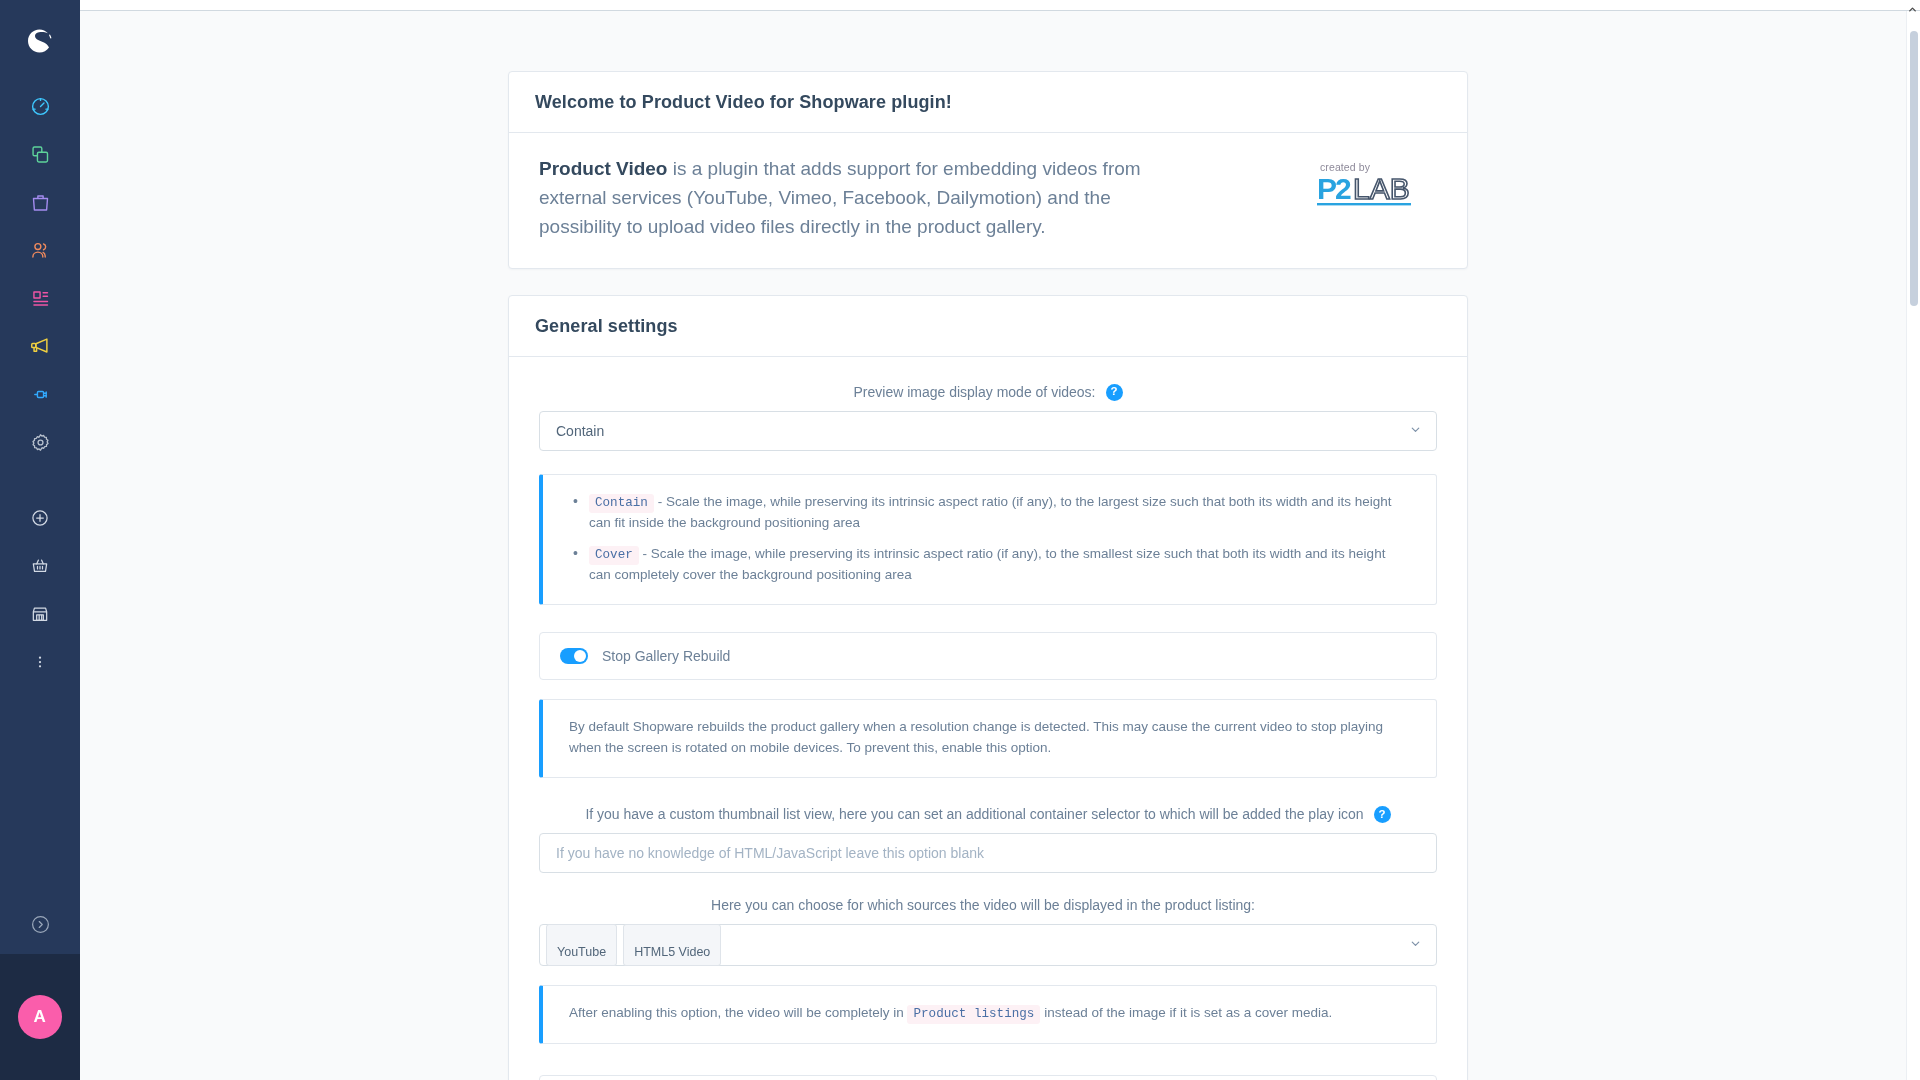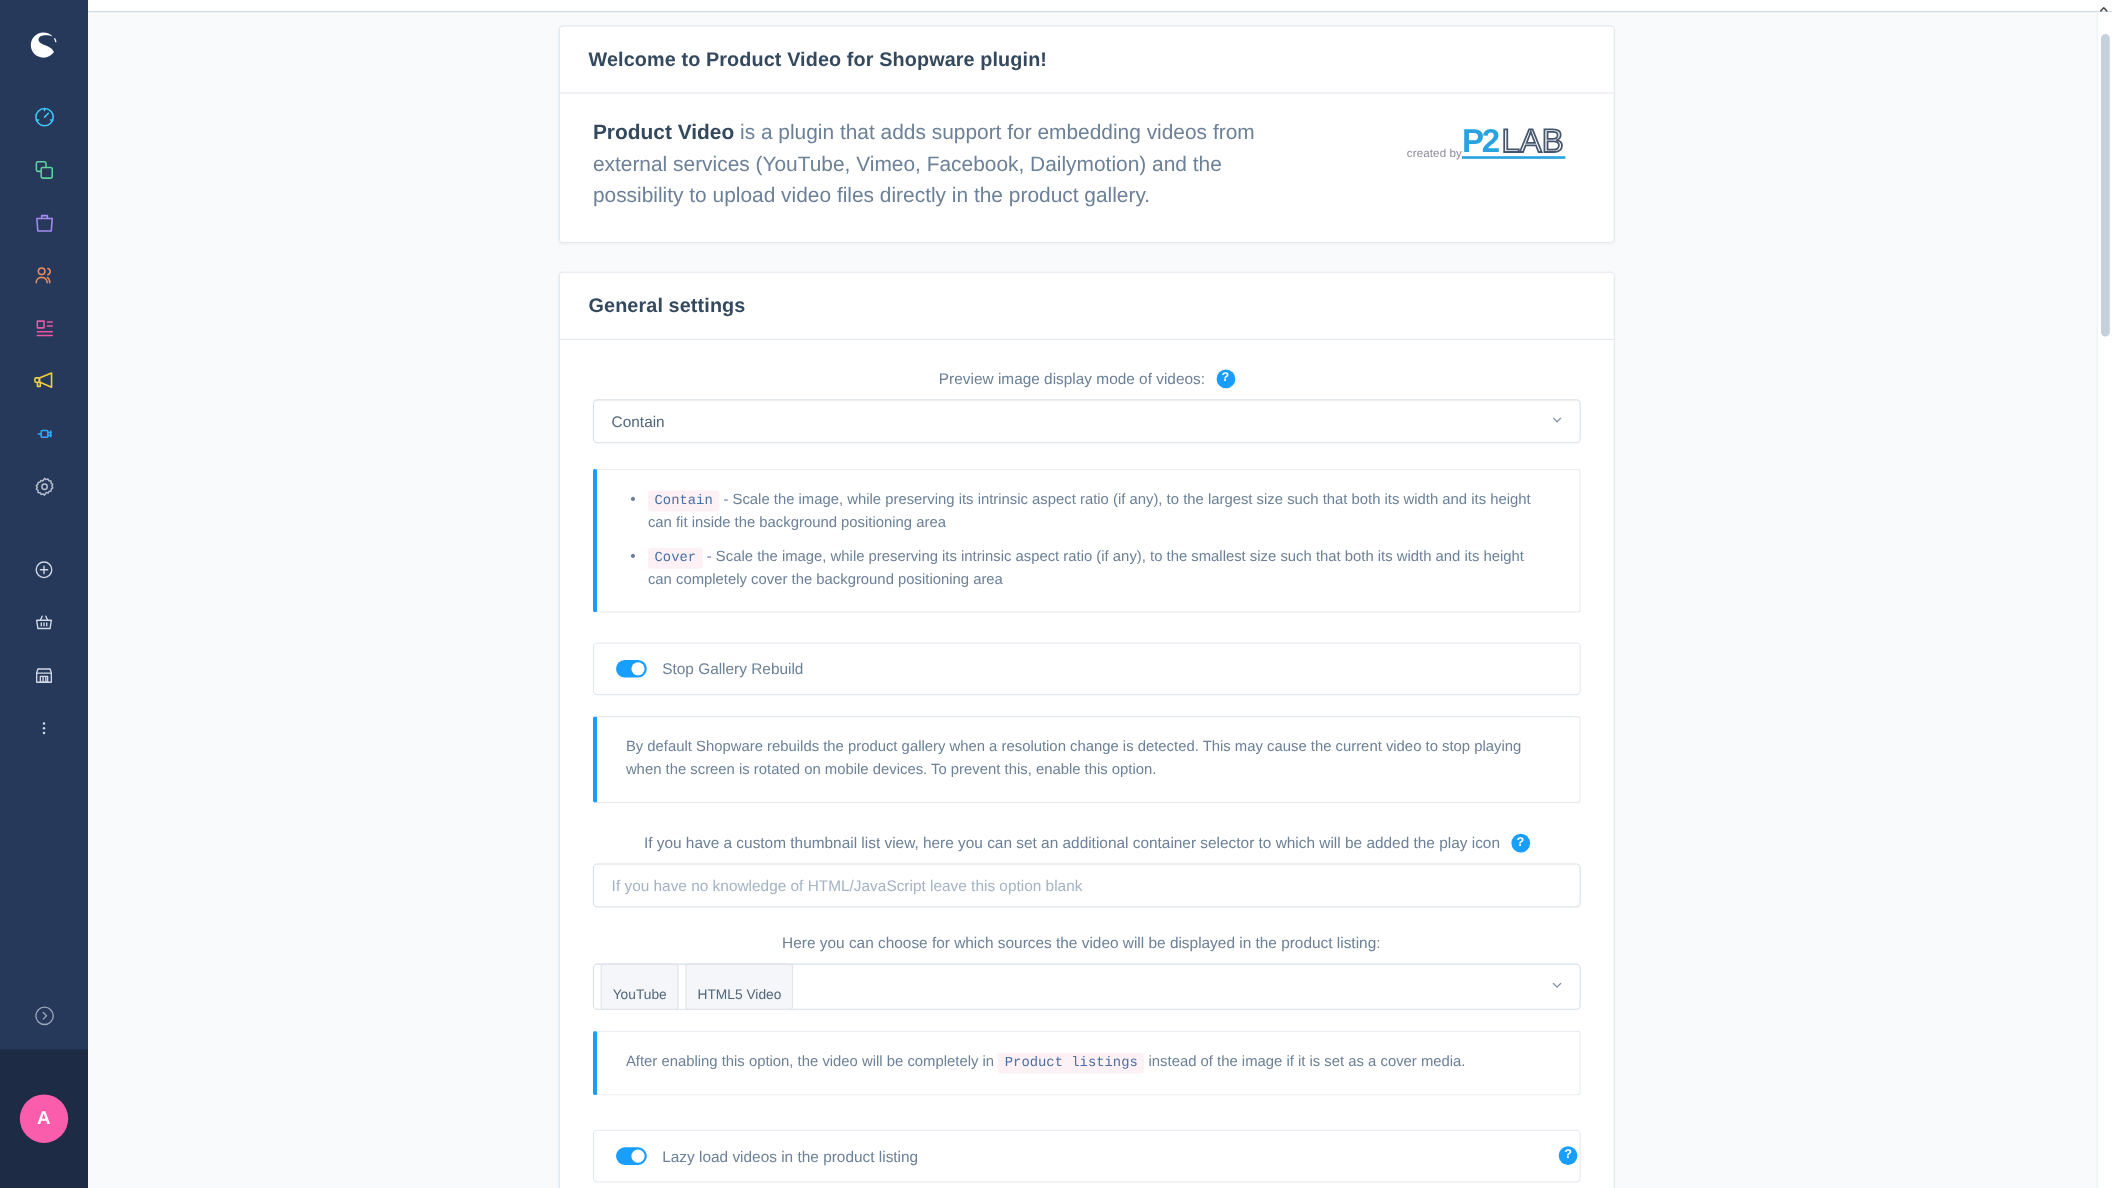--- a/index.html
+++ b/index.html
@@ -57,20 +57,21 @@
   }
 
   
   .main {
     flex: 1 1 auto;
     height: 1080px;
     display: flex; flex-direction: column;
     background: #f9fafb;
     position: relative;
     overflow: hidden;
+    gap: 48px;
   }
   .topbar {
     height: 10px; background: #ffffff;
     border-bottom: 1px solid #d1d9e0;
     flex: 0 0 11px;
   }
   .content-scroll {
     flex: 1 1 auto;
     overflow: hidden;
     position: relative;
@@ -103,21 +104,21 @@
     display: flex; align-items: flex-start; justify-content: space-between;
     padding: 22px 30px 26px 30px;
     gap: 24px;
   }
   .welcome-text {
     font-size: 19px; line-height: 1.52; color: #6c8097;
     max-width: 625px;
   }
   .welcome-text b { color: #34495e; font-weight: bold; }
   .logo-block {
-    display: flex; flex-direction: row; align-items: flex-end;
+    display: flex; flex-direction: column; align-items: flex-start;
     padding-top: 6px; min-width: 120px; margin-left: 36px;
   }
   .created-by { font-size: 10.5px; color: #8e8a9a; letter-spacing: .1px; margin-bottom: 1px; padding-left: 3px;}
 
   .gap-24 { height: 26px; }
 
   
   .field { margin-bottom: 0; }
   .field-label-row {
     display: flex; align-items: center; justify-content: center;

